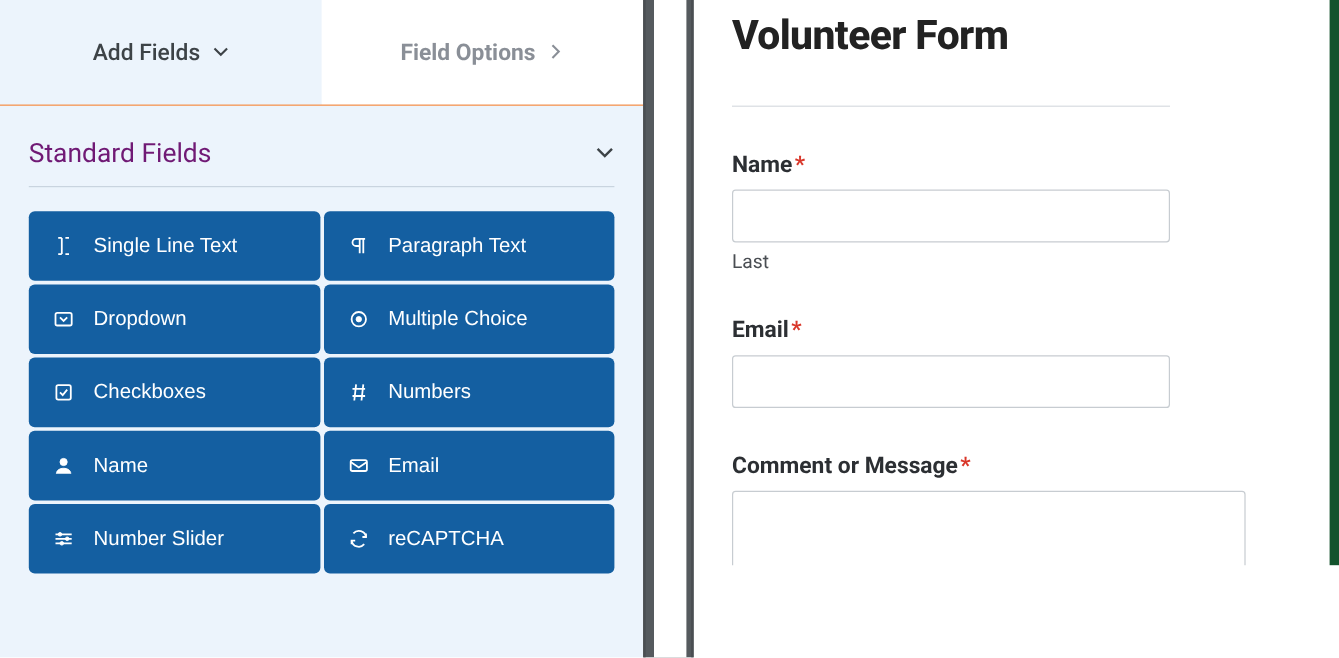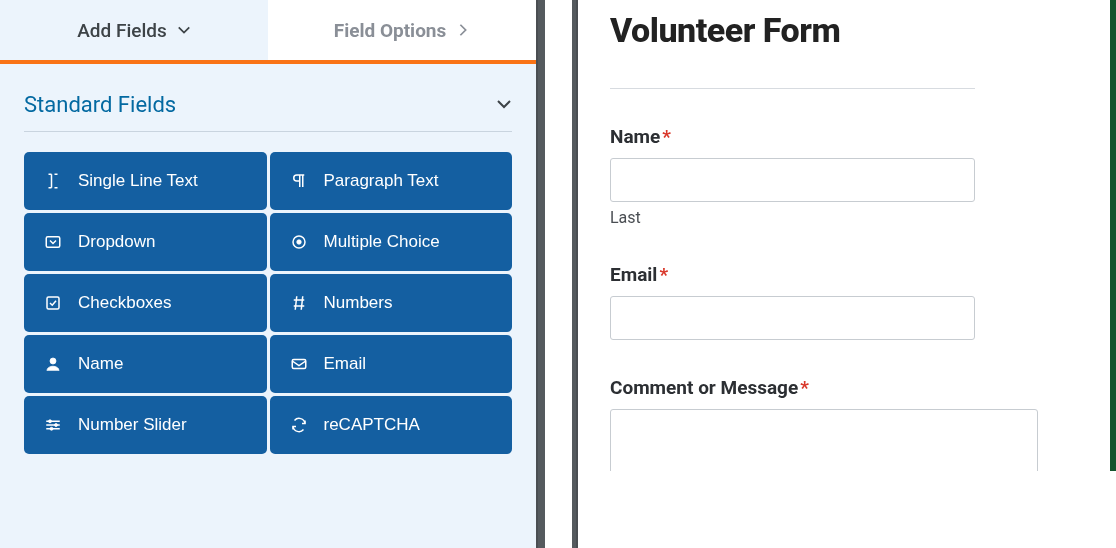--- a/index.html
+++ b/index.html
@@ -13,22 +13,22 @@
     }
     .left-panel {
       width: 536px;
       height: 548px;
       background: #ecf4fc;
       display: flex;
       flex-direction: column;
     }
     .tabs {
       display: flex;
-      height: 64px;
-      border-bottom: 4px solid #f97316;
+      height: 88px;
+      border-bottom: 1px solid #f97316;
       text-align: center;
     }
     .tab {
       flex: 1;
       display: flex;
       align-items: center;
       justify-content: center;
       gap: 10px;
       font-size: 19px;
       font-weight: 500;
@@ -38,21 +38,21 @@
     .tab.active { color: #3d4347; background: #ecf4fc; }
     .tab.inactive { background: #ffffff; font-weight: bold; }
     .tab svg { width: 14px; height: 14px; }
     .section-header {
       display: flex;
       align-items: center;
       justify-content: space-between;
       padding: 28px 24px 14px 24px;
       font-size: 22px;
       font-weight: 400;
-      color: #0369a1;
+      color: #701a75;
     }
     .section-header-divider {
       margin: 0 24px 20px 24px;
       height: 1px;
       background: #c9d4df;
     }
     .fields-grid {
       display: grid;
       grid-template-columns: 1fr 1fr;
       gap: 3px;
@@ -90,21 +90,21 @@
       bottom: 0;
       width: 27px;
       background: #ffffff;
     }
     .right-panel {
       flex: 1;
       height: 471px;
       background: #fff;
       padding: 10px 40px 0 32px;
       overflow: hidden;
-      border-right: 6px solid #14532d;
+      border-right: 8px solid #14532d;
     }
     .form-title {
       font-size: 34px;
       font-weight: 800;
       color: #222;
       margin-bottom: 38px;
       letter-spacing: -0.5px;
     }
     .form-hr {
       height: 1px;

